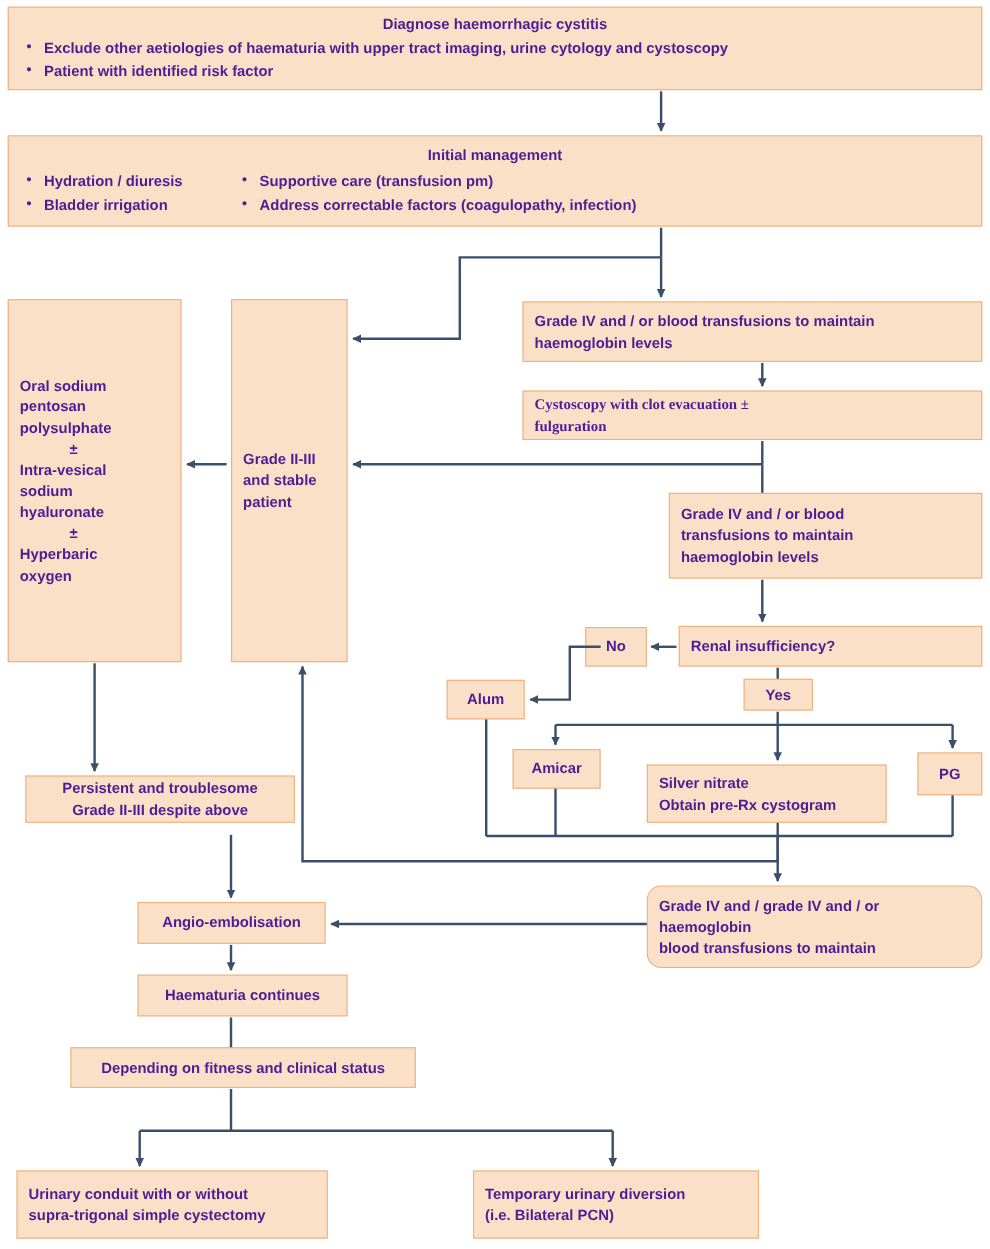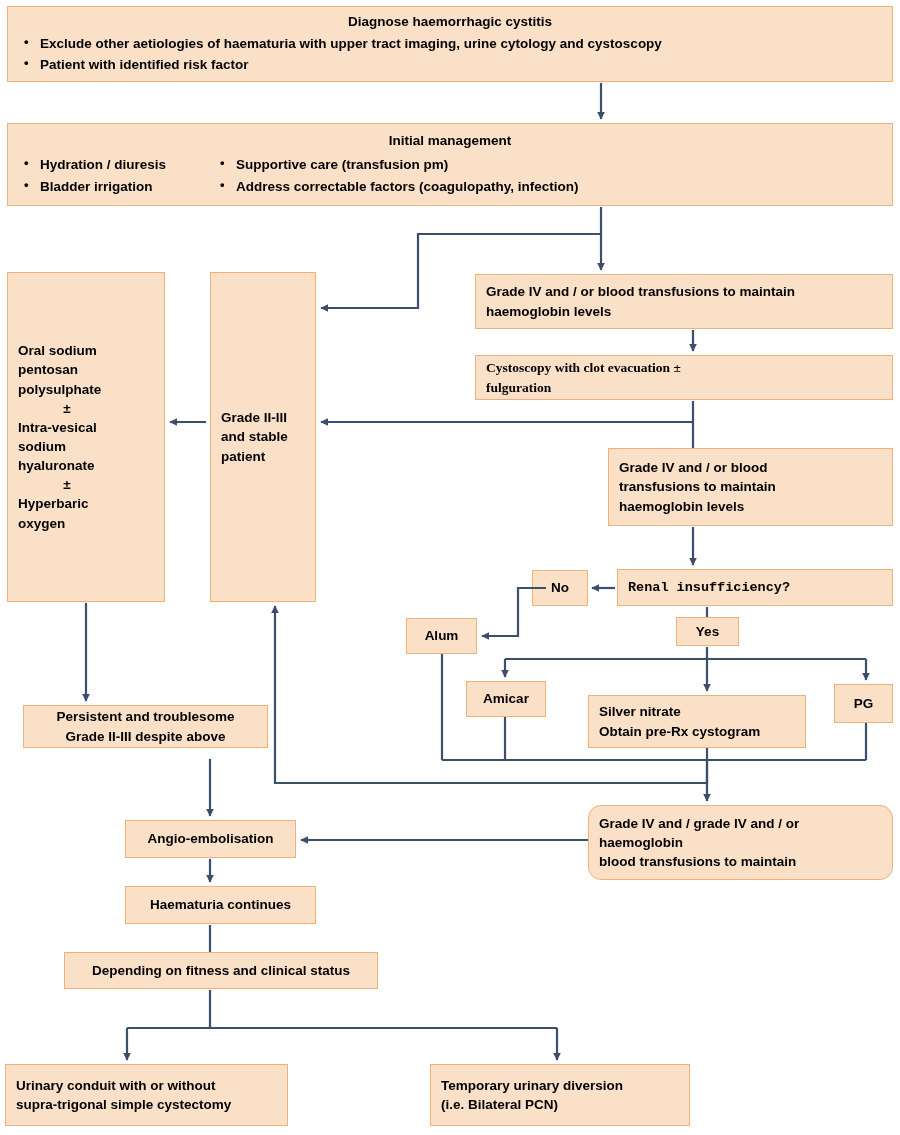--- a/index.html
+++ b/index.html
@@ -8,21 +8,21 @@
     position:relative;
     width:900px;height:1135px;
     background:#ffffff;
     overflow:hidden;
   }
   .node{
     position:absolute;
     background:#FBE0C8;
     border:1px solid #EFB07A;
     box-sizing:border-box;
-    color:#000000;
+    color:#4c1d95;
     font-weight:bold;
     font-size:13.5px;
     line-height:1.42;
     display:flex;
     flex-direction:column;
     justify-content:center;
   }
   .node .pad{padding:0 10px;}
   .node.center{align-items:center;text-align:center;}
   .node .title{
@@ -100,21 +100,21 @@
   </div>
 
   <div class="node" style="left:608px;top:448px;width:285px;height:78px;">
     <div class="pad">
       <span class="stackline">Grade IV and / or blood</span>
       <span class="stackline">transfusions  to maintain</span>
       <span class="stackline">haemoglobin levels</span>
     </div>
   </div>
 
-  <div class="node" style="left:617px;top:569px;width:276px;height:37px;font-family:Liberation Mono, monospace;">
+  <div class="node" style="left:617px;top:569px;width:276px;height:37px;">
     <div class="pad">
       <span>Renal insufficiency?</span>
     </div>
   </div>
 
   <div class="node center" style="left:532px;top:570px;width:56px;height:36px;">
     <span>No</span>
   </div>
 
   <div class="node center" style="left:676px;top:617px;width:63px;height:29px;">
@@ -183,21 +183,21 @@
   </div>
 
   <div class="node center" style="left:125px;top:886px;width:191px;height:38px;">
     <span>Haematuria continues</span>
   </div>
 
   <div class="node center" style="left:64px;top:952px;width:314px;height:37px;">
     <span>Depending on fitness and clinical status</span>
   </div>
 
-  <div class="node" style="left:5px;top:1064px;width:283px;height:62px;">
+  <div class="node" style="left:15px;top:1064px;width:283px;height:62px;">
     <div class="pad">
       <span class="stackline">Urinary conduit with or without</span>
       <span class="stackline">supra-trigonal simple cystectomy</span>
     </div>
   </div>
 
   <div class="node" style="left:430px;top:1064px;width:260px;height:62px;">
     <div class="pad">
       <span class="stackline">Temporary urinary diversion</span>
       <span class="stackline">(i.e. Bilateral PCN)</span>

